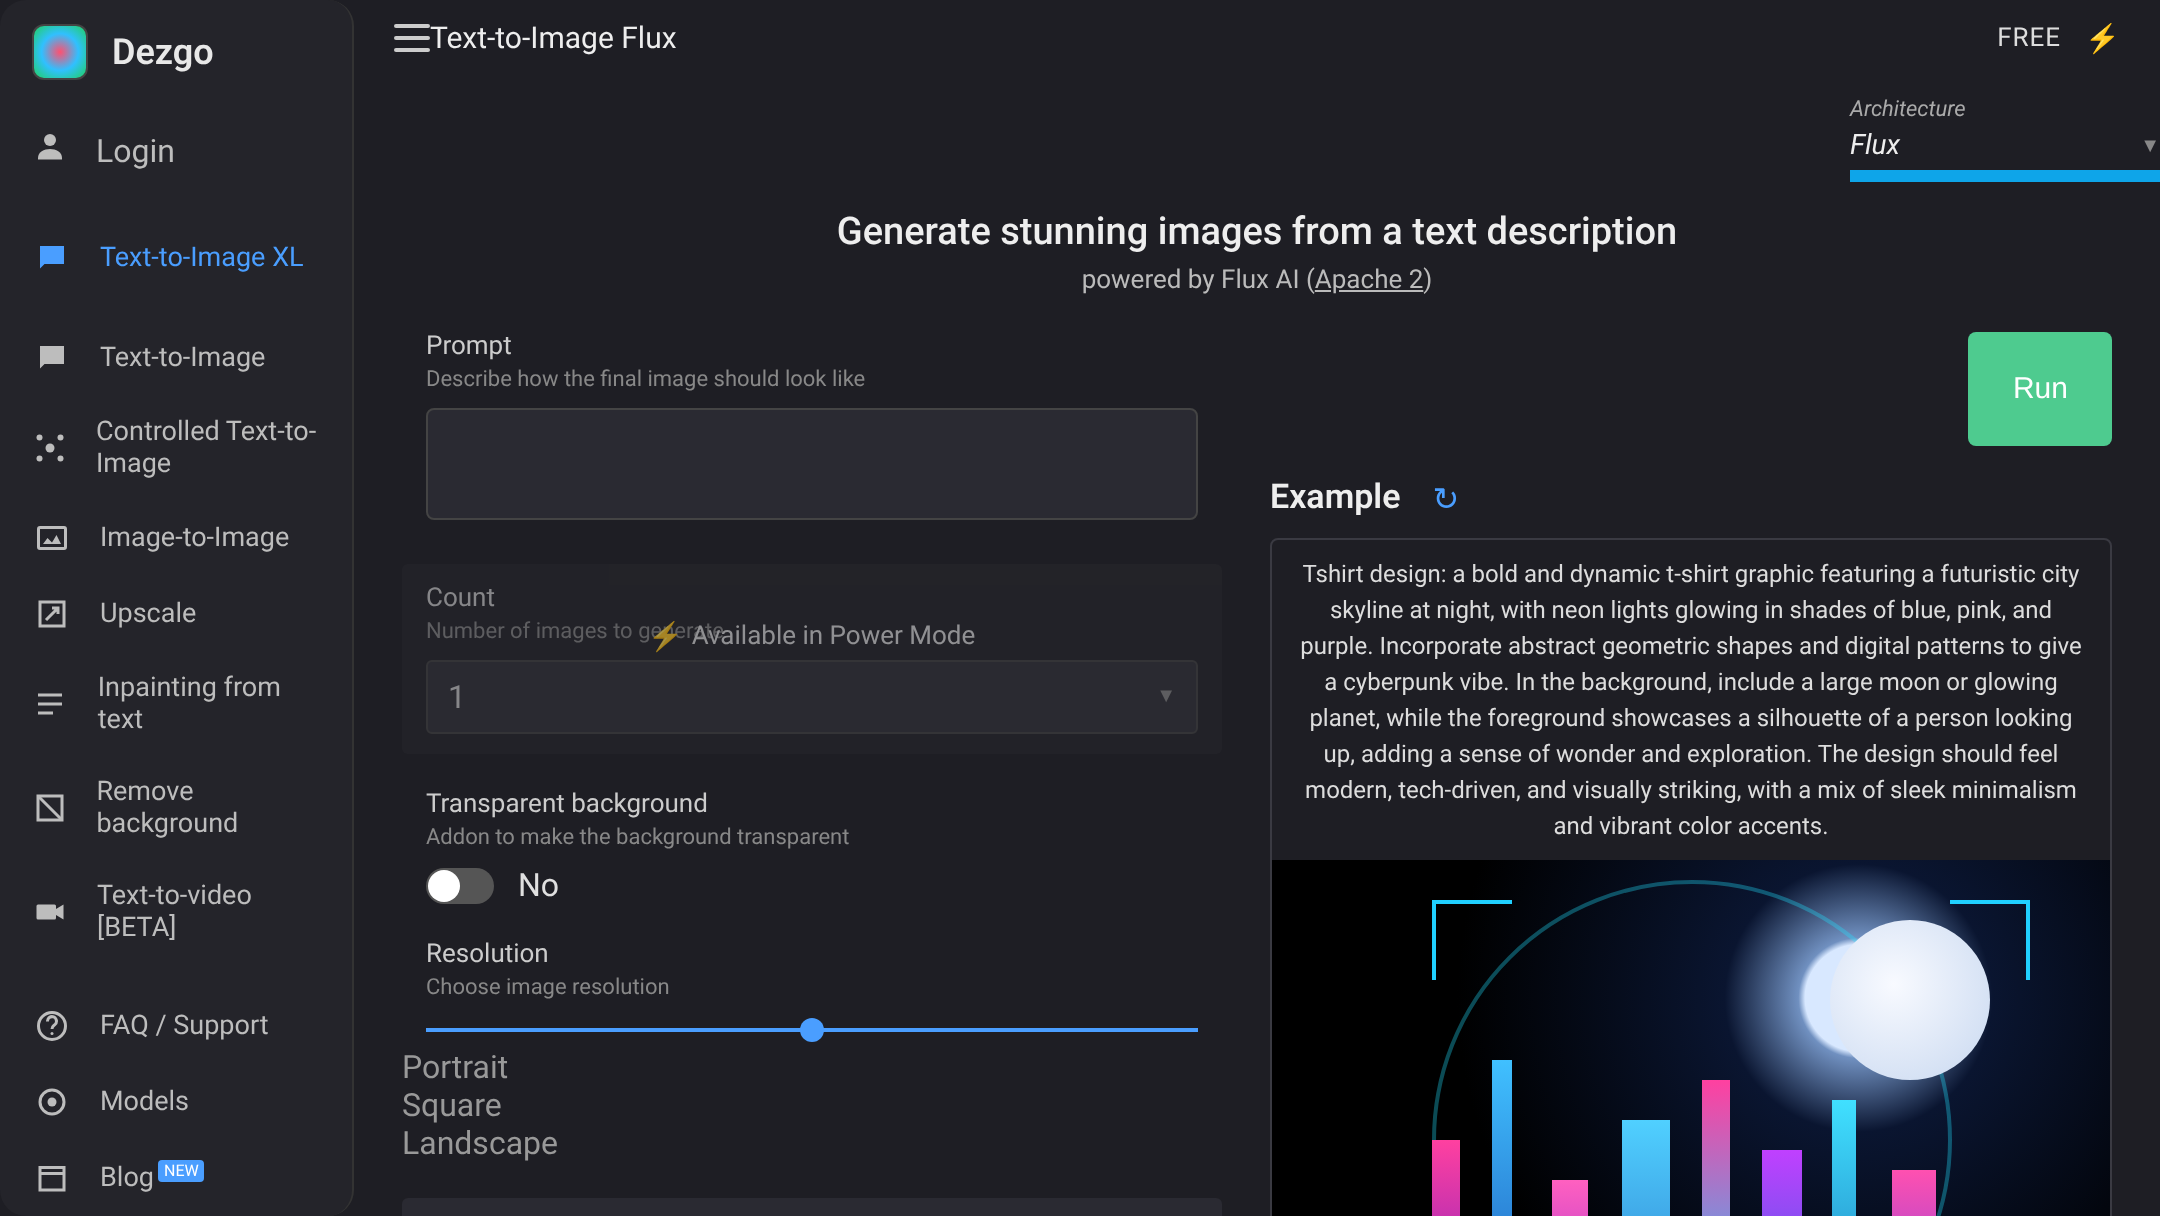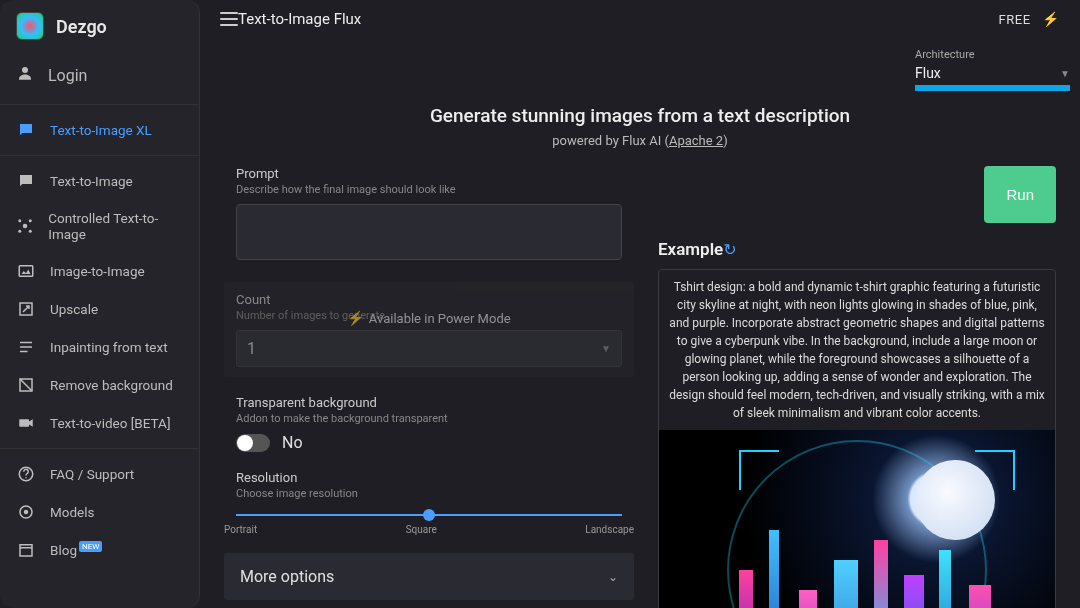--- a/index.html
+++ b/index.html
@@ -6,21 +6,21 @@
 body {
   font-family: -apple-system, BlinkMacSystemFont, "Segoe UI", Roboto, sans-serif;
   background: #1e1e24;
   color: #e0e0e0;
   width: 1080px;
   height: 608px;
   overflow: hidden;
   display: flex;
 }
 .sidebar {
-  width: 200px;
+  width: 177px;
   background: #24242a;
   display: flex;
   flex-direction: column;
   flex-shrink: 0;
   border-right: 1px solid #333;
   border-radius: 13px;
 }
 .logo-row {
   display: flex;
   align-items: center;
@@ -86,22 +86,23 @@
 .content {
   flex: 1;
   overflow-y: auto;
   padding: 14px 24px 0 24px;
   background: #1e1e24;
   position: relative;
 }
 .arch-picker {
   position: absolute;
   top: 10px;
-  right: 10px;
+  right: 0;
   width: 155px;
+  font-style: italic;
 }
 .arch-label { font-size: 11px; color: #aaa; }
 .arch-value {
   display: flex;
   justify-content: space-between;
   align-items: center;
   font-size: 14px;
   color: #eee;
   padding: 4px 0;
   border-bottom: 6px solid #0ea5e9;
@@ -154,38 +155,38 @@
 }
 .toggle-knob {
   width: 16px; height: 16px; background: #fff; border-radius: 50%; position: absolute; top:1px; left:1px;
 }
 .slider-wrap { position: relative; margin-top: 14px; }
 .slider-track { height: 2px; background: #4a9eff; position: relative; }
 .slider-thumb {
   width:12px;height:12px;background:#4a9eff;border-radius:50%;
   position:absolute;top:-5px;left:50%;transform:translateX(-50%);cursor:pointer;
 }
-.slider-labels { display:flex;justify-content:space-between;font-size:10px;color:#999;margin-top:8px; }
+.slider-labels { display:flex;justify-content:flex-end;font-size:16px;color:#999;margin-top:8px;flex-direction:column; }
 .accordion {
   background:#2a2a32;padding:14px 16px;border-radius:3px;
   display:flex;justify-content:space-between;align-items:center;cursor:pointer;
 }
 .run-btn {
   background: #4ecb8f;
   color: #fff;
   font-size: 15px;
   font-weight: 500;
   border: none;
   border-radius: 4px;
   padding: 20px 22px;
   cursor: pointer;
   float: right;
   margin-bottom: 16px;
 }
-.example-head { display:flex;align-items:center;clear:both;margin-bottom:10px; }
+.example-head { display:flex;align-items:center;gap:16px;clear:both;margin-bottom:10px; }
 .example-title { font-size:17px;font-weight:600;color:#eee; }
 .example-box { border: 1px solid #3a3a42; border-radius:4px; overflow:hidden; }
 .example-text { font-size:12px; line-height:1.5; color:#ddd; text-align:center; padding:8px 10px; }
 .example-img {
   height: 230px;
   background: radial-gradient(circle at 70% 30%, #d8e8ff 8%, #7090c0 9%, #0a1530 20%, #000 60%);
   position: relative;
   overflow: hidden;
 }
 .moon { position:absolute;top:30px;right:60px;width:80px;height:80px;border-radius:50%;background:radial-gradient(circle at 40% 40%,#f8faff,#c8d8f0); }

